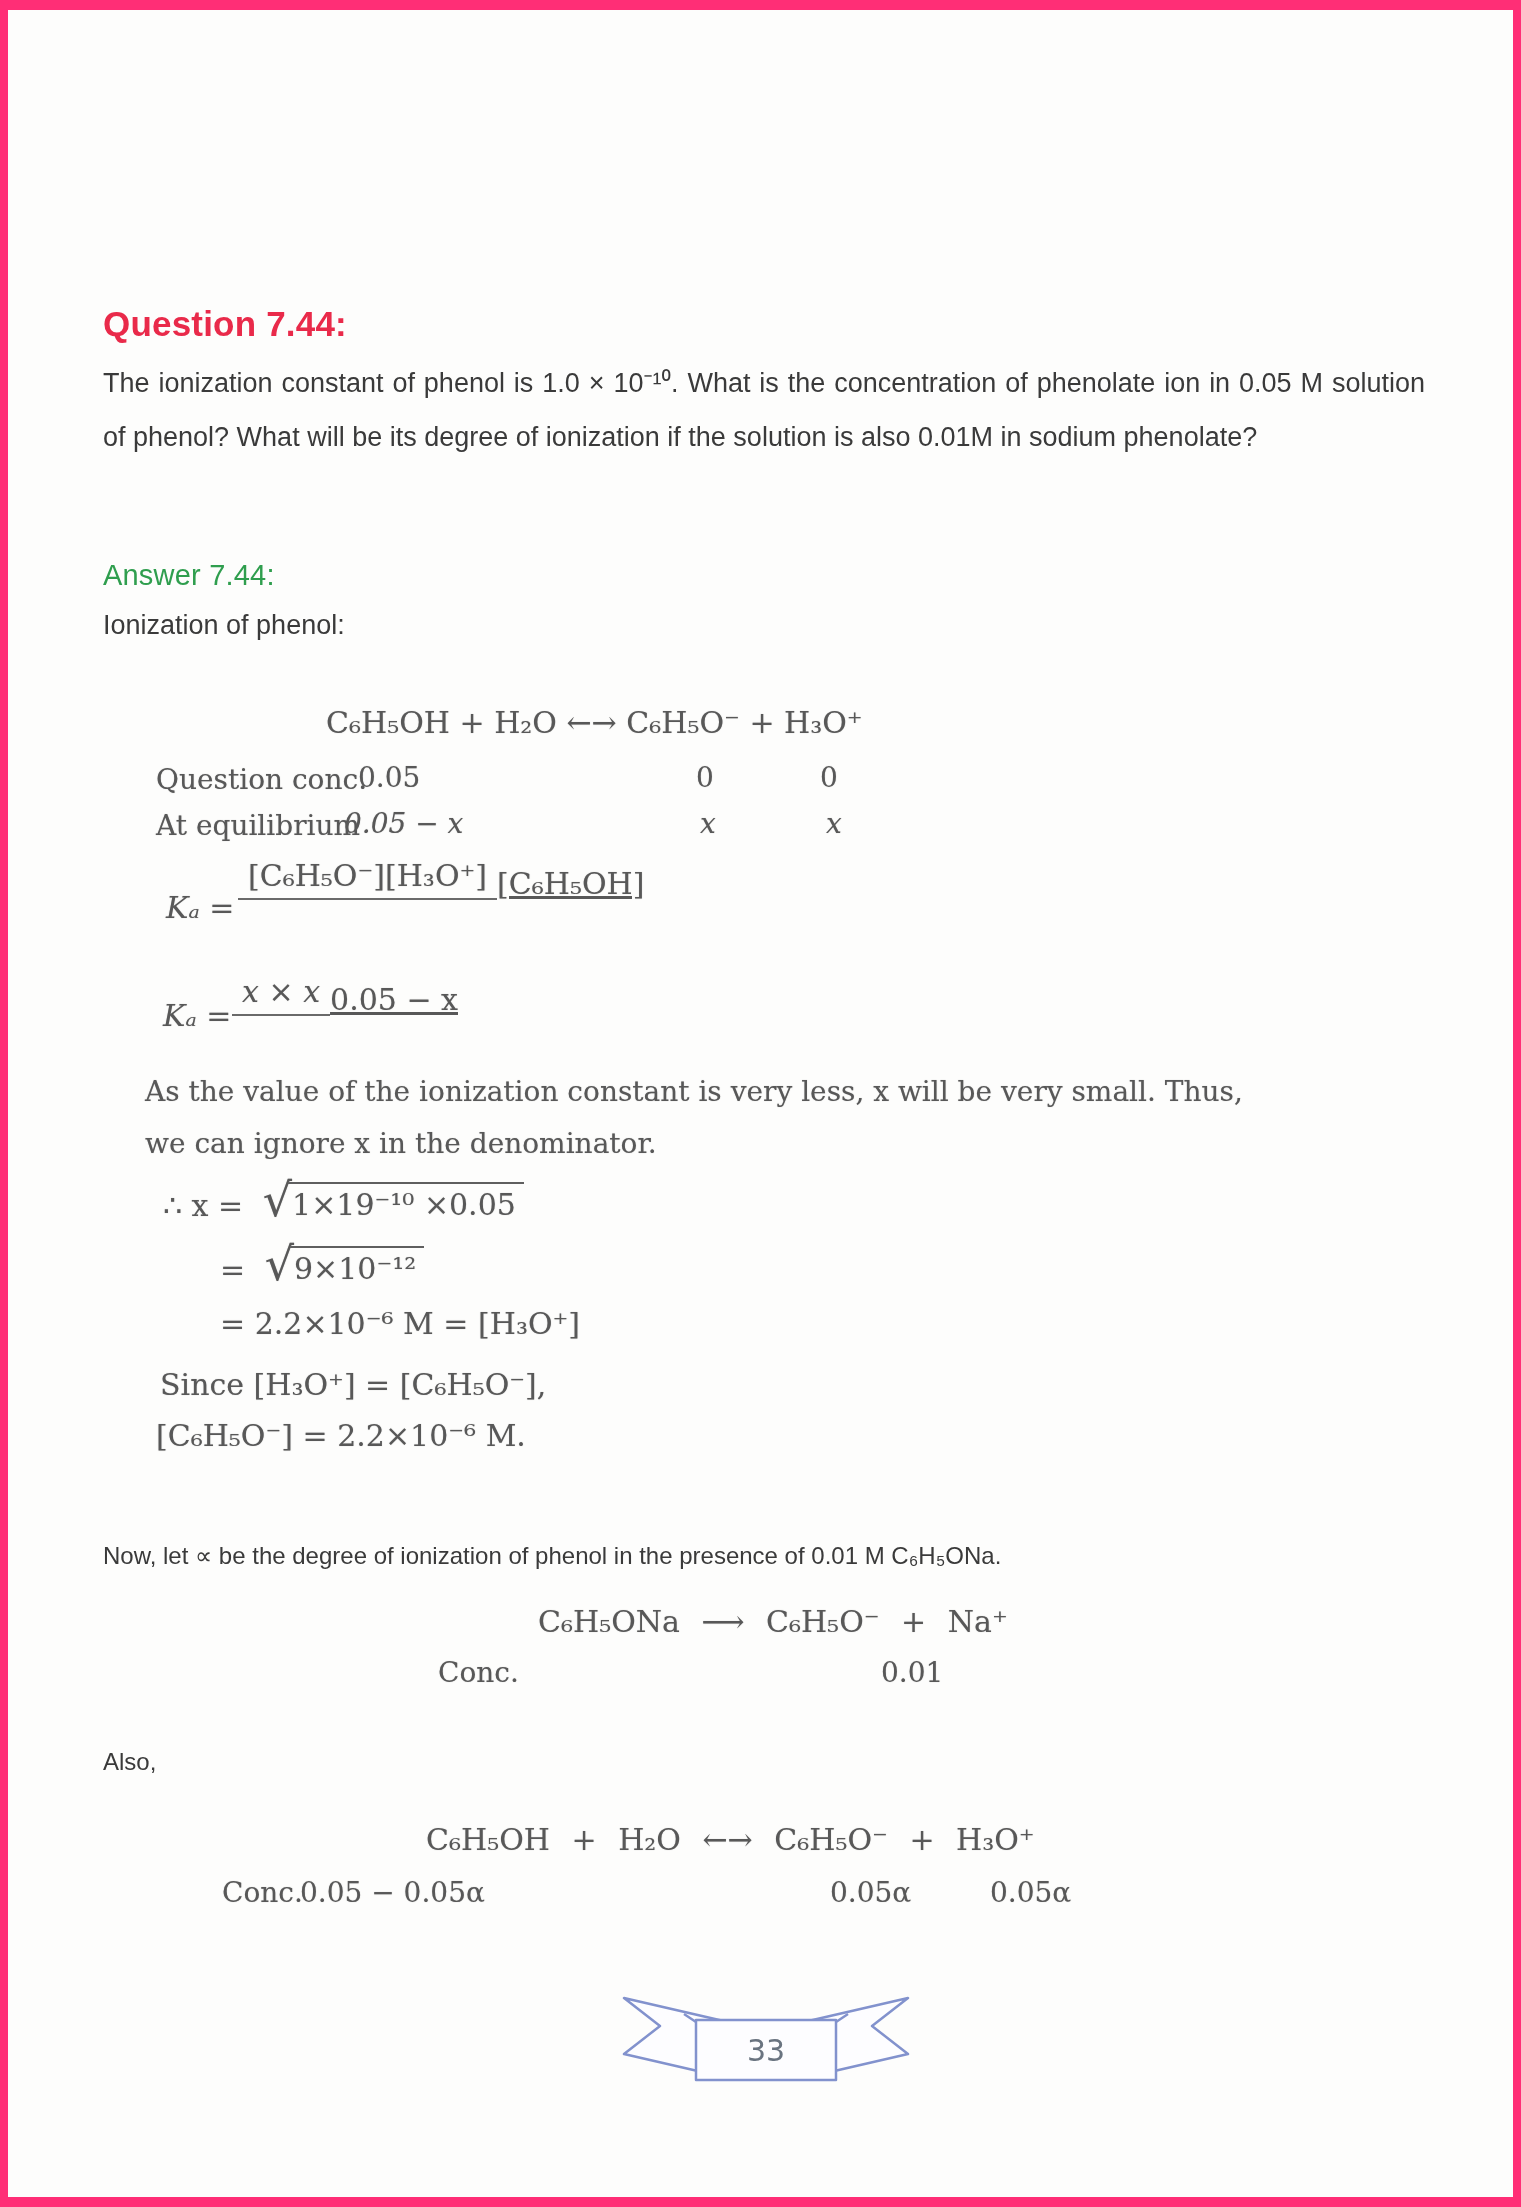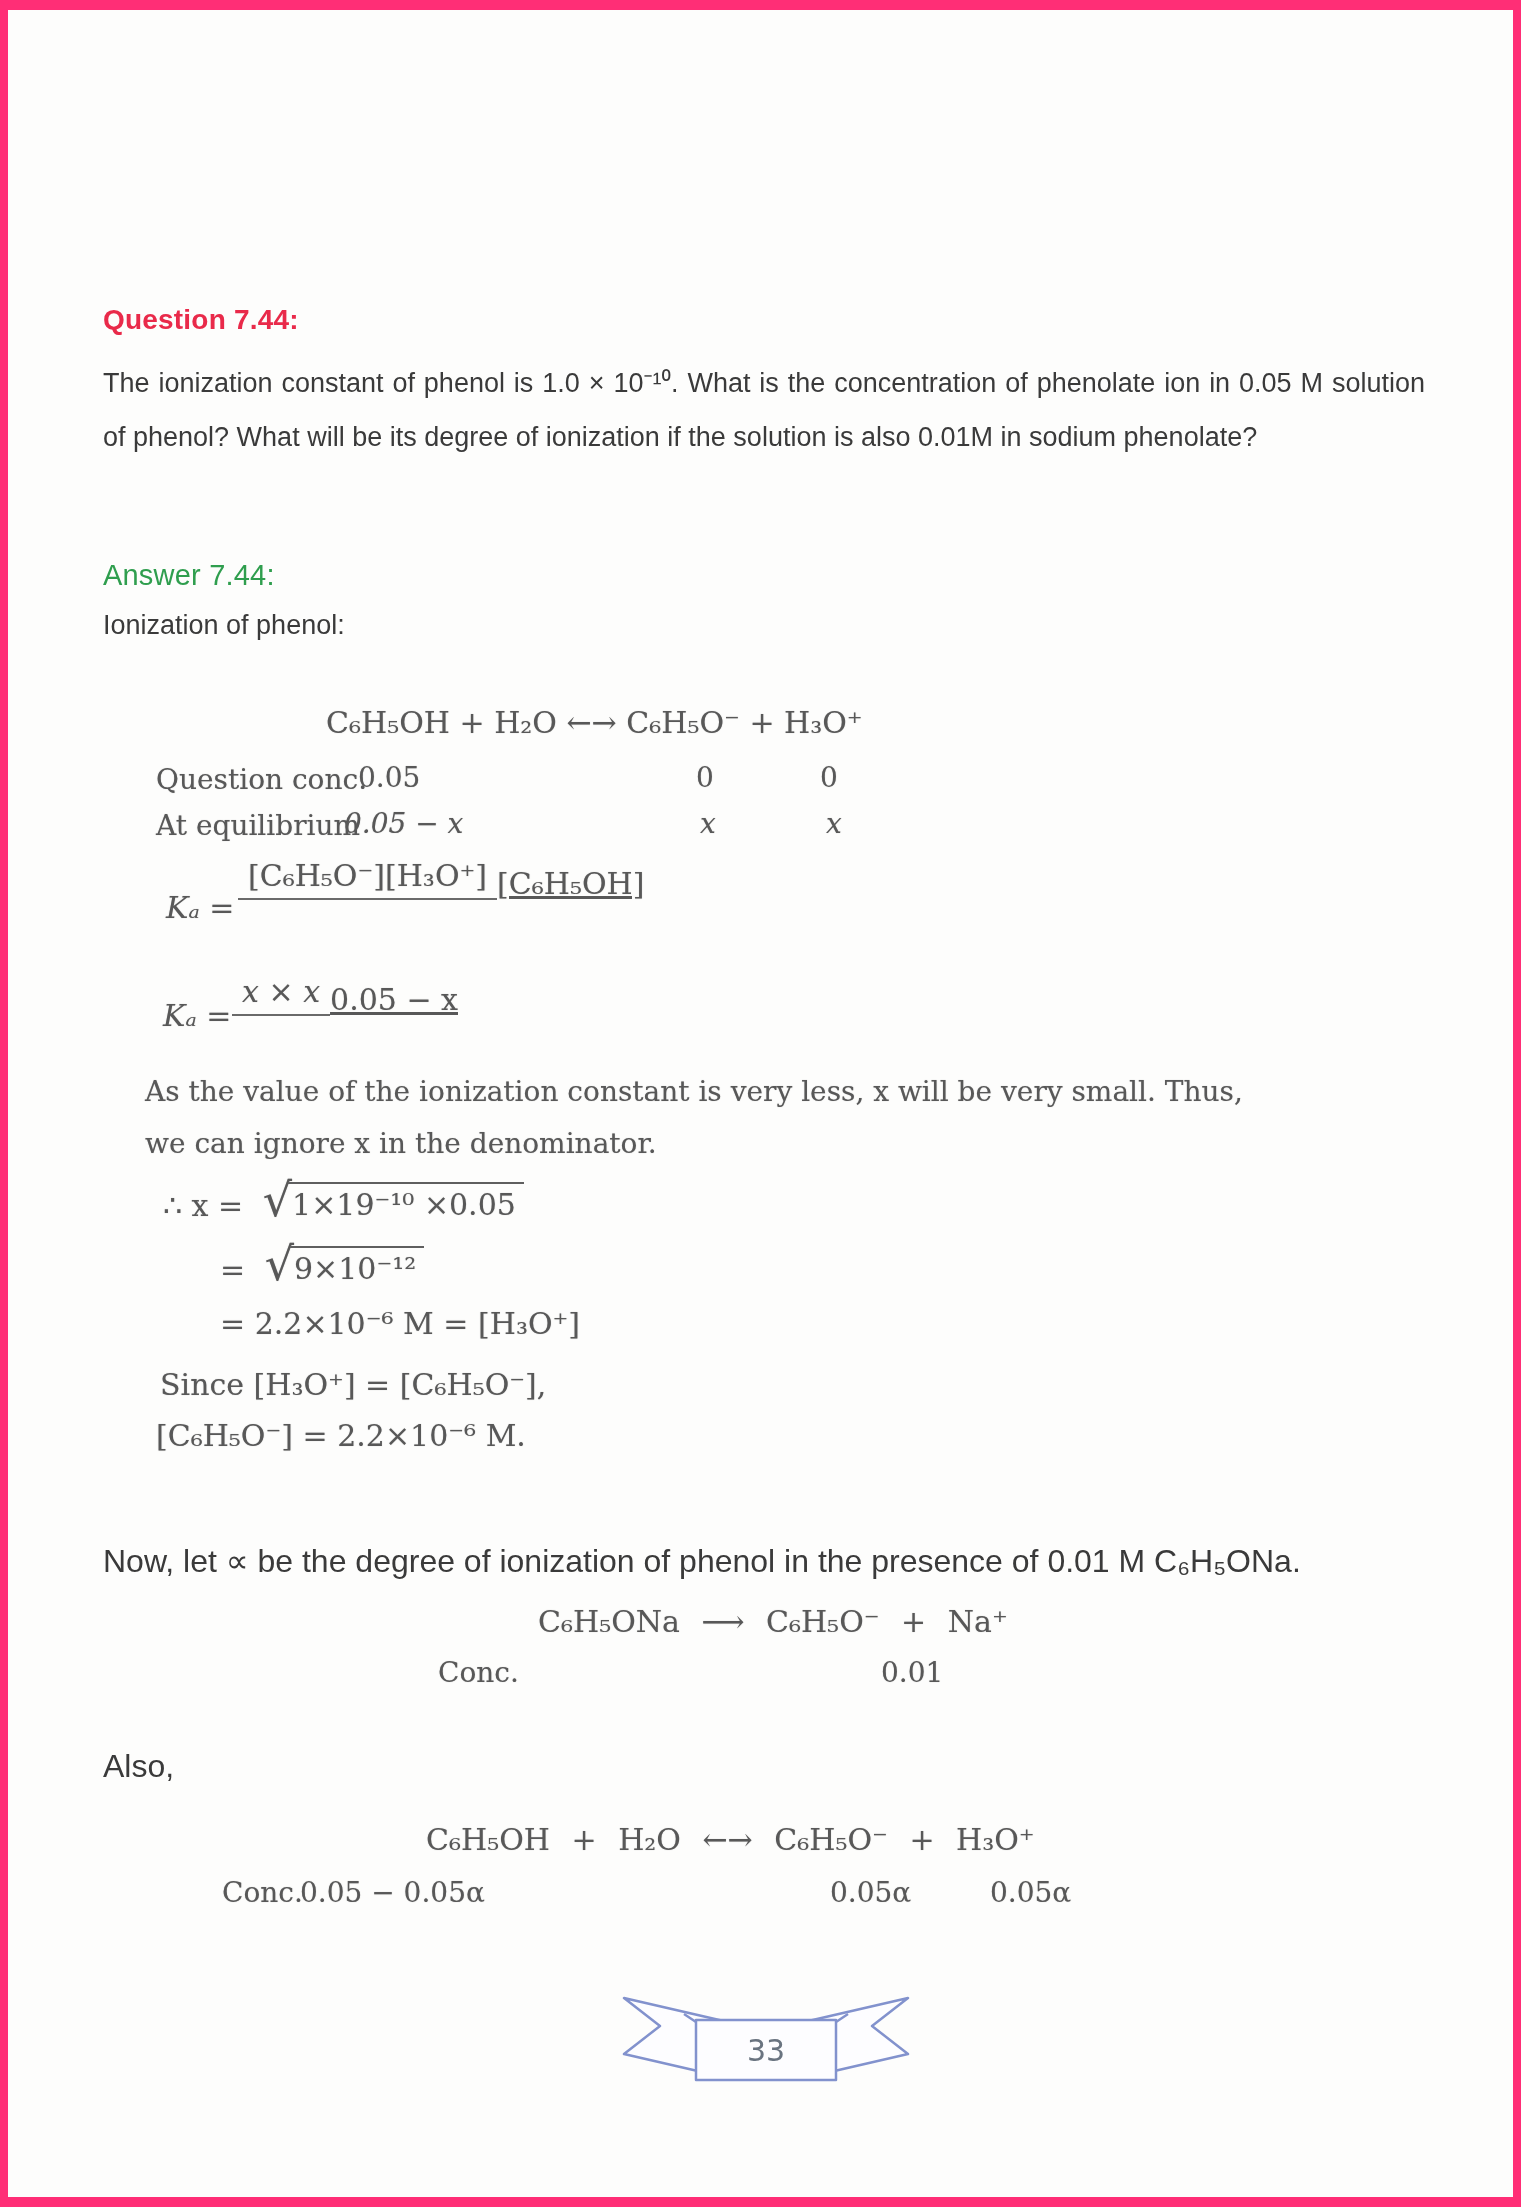--- a/index.html
+++ b/index.html
@@ -8,27 +8,27 @@
     width:1521px;height:2207px;
     box-sizing:border-box;
     background:#fdfdfc;
     border:8px solid #ff2e76;
     border-top-width:10px;border-bottom-width:10px;
     overflow:hidden;
     font-family:"Liberation Sans", sans-serif;
   }
   .abs{position:absolute;white-space:nowrap;}
   
-  .q-head{left:95px;top:294px;font-size:28px;font-weight:bold;color:#e92a4a;letter-spacing:.2px;}
+  .q-head{left:95px;top:294px;font-size:35px;font-weight:bold;color:#e92a4a;letter-spacing:.2px;}
   .a-head{left:95px;top:549px;font-size:29px;font-weight:normal;color:#2f9e4e;letter-spacing:.2px;}
   
   .q-body{left:95px;top:346px;width:1322px;font-size:27px;line-height:54px;color:#3a3a3a;
           text-align:justify;white-space:normal;}
   .a-intro{left:95px;top:600px;font-size:27px;color:#3a3a3a;}
-  .sans-par{font-size:32px;color:#3a3a3a;}
+  .sans-par{font-size:24px;color:#3a3a3a;}
   
   .eqt{font-family:"DejaVu Serif","DejaVu Sans",serif;color:#585858;
        text-shadow:0 0 1px rgba(90,90,90,.45);}
   .s30{font-size:30px;}
   .s28{font-size:28px;}
   .note{left:137px;top:1056px;width:1110px;font-size:28px;line-height:52px;white-space:normal;}
   
   .frac{display:inline-flex;flex-direction:row;align-items:center;}
   .frac .num{padding:0 10px 5px 10px;border-bottom:2px solid #6a6a6a;}
   .frac .den{padding-top:10px;text-decoration:underline;}

